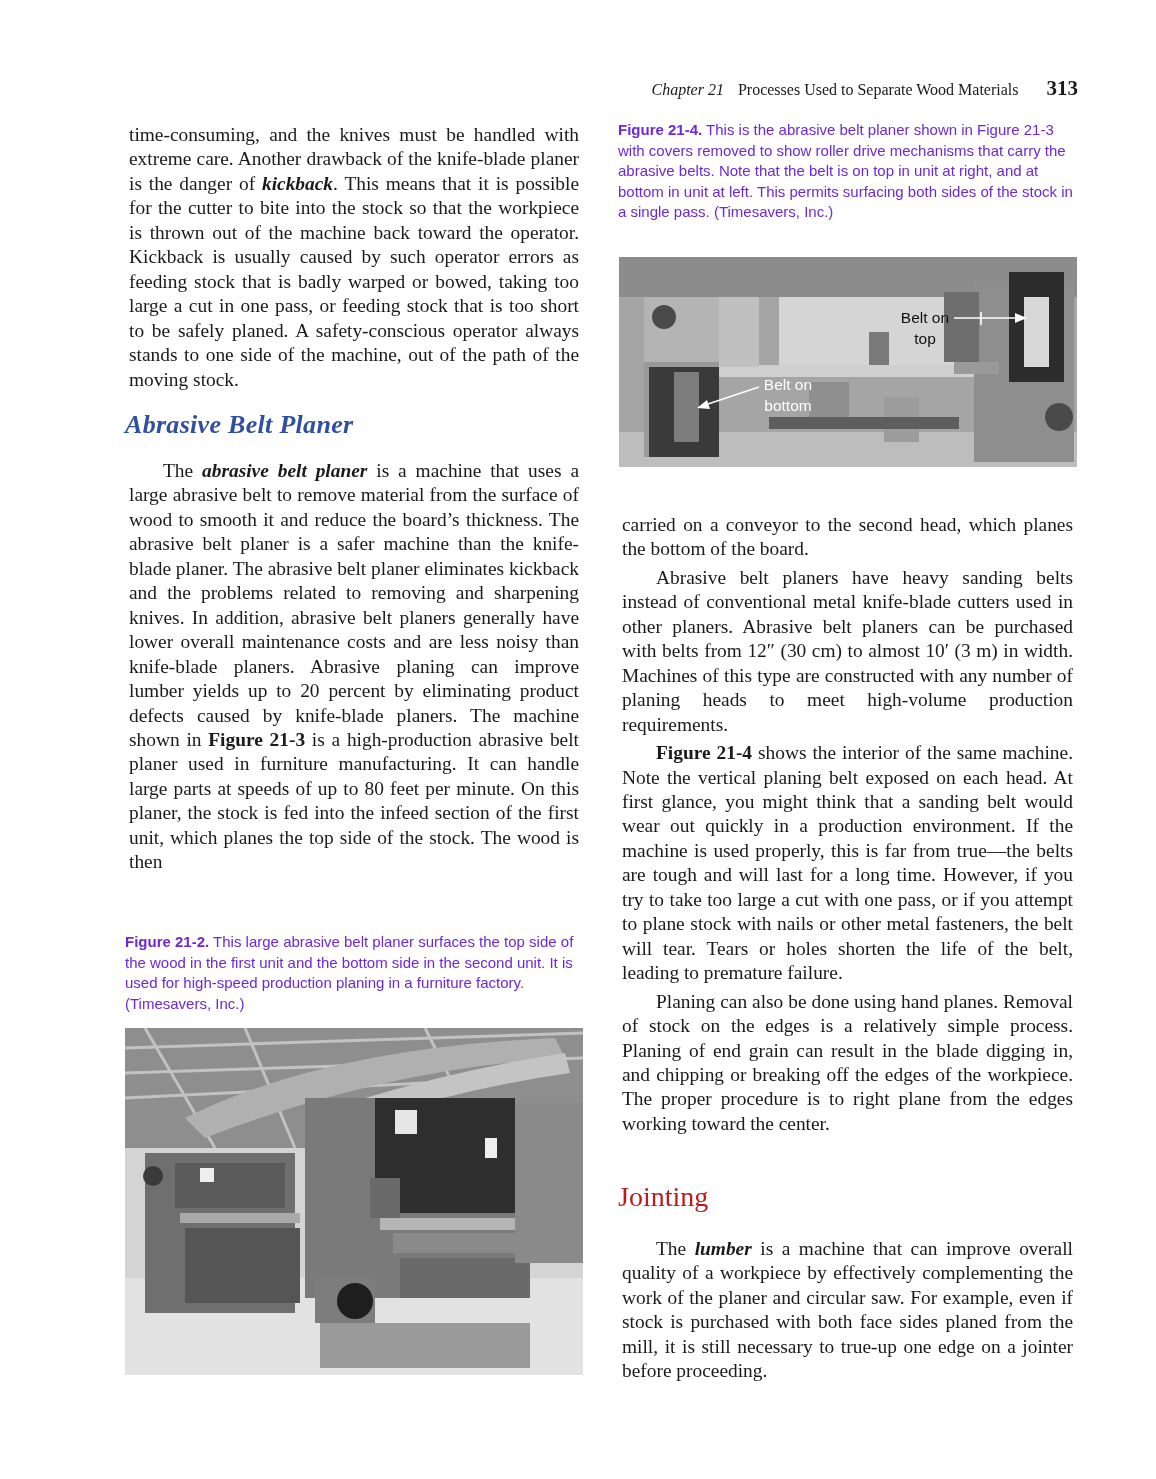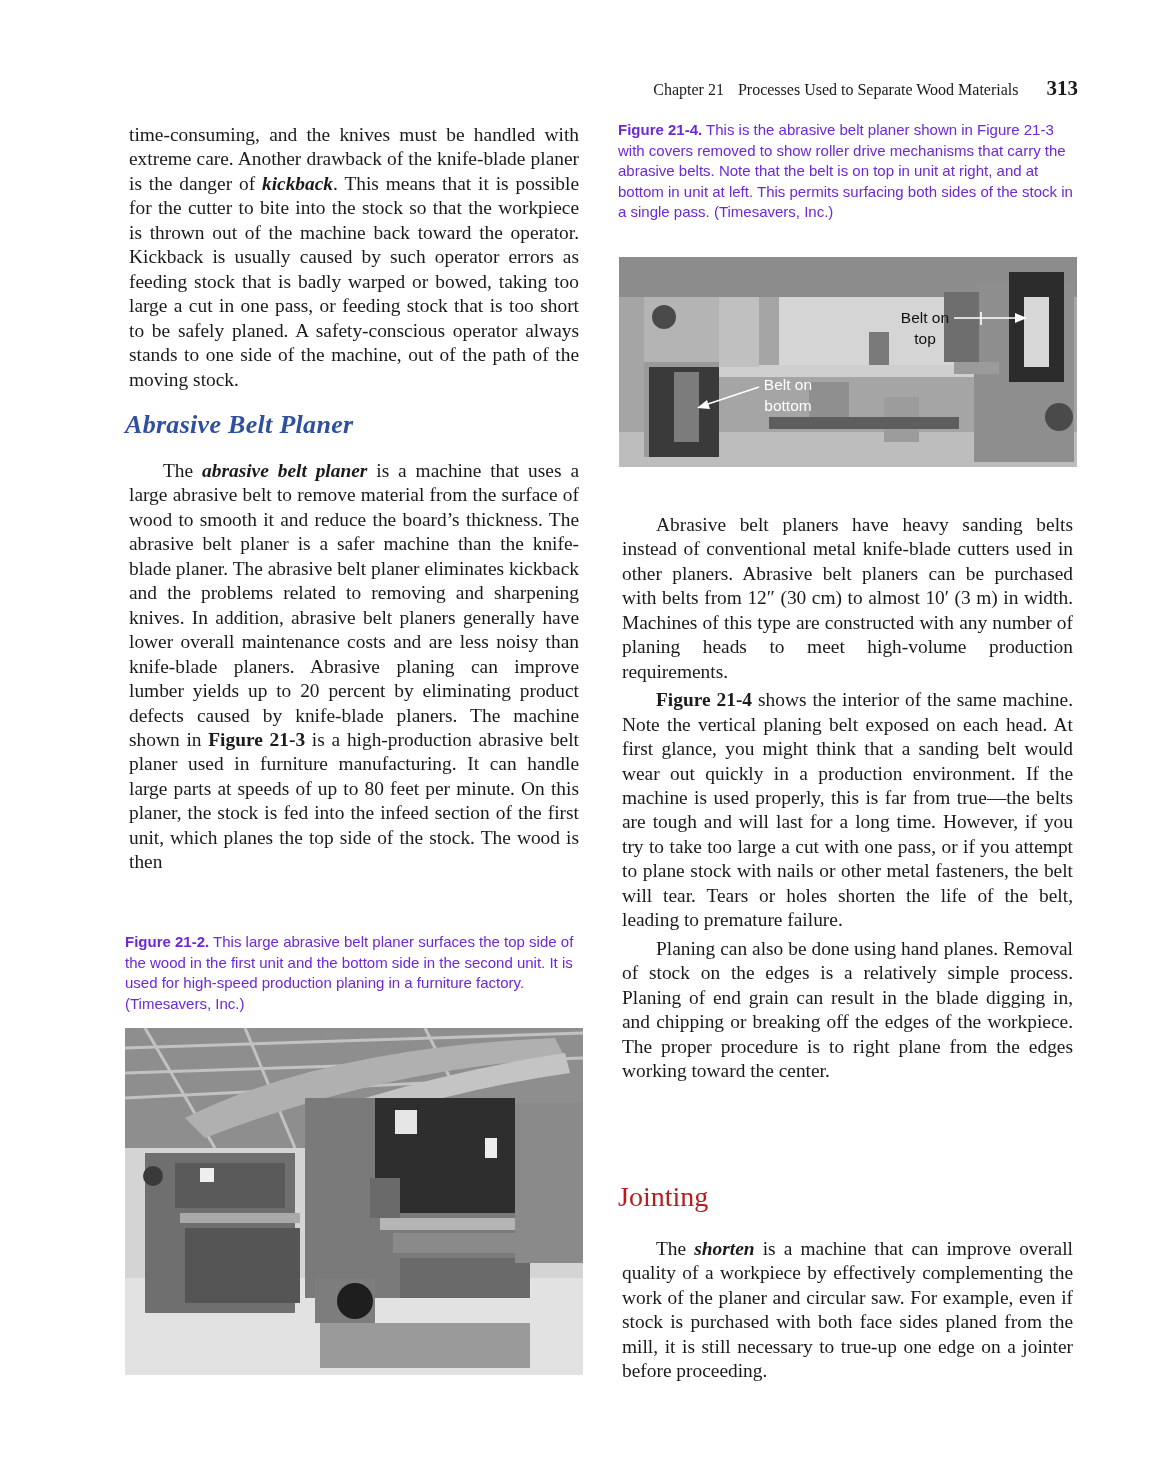--- a/index.html
+++ b/index.html
@@ -1,21 +1,21 @@
 <!DOCTYPE html>
 <html><head>
 <meta charset="utf-8">
 <style>
   html, body { margin:0; padding:0; background:#ffffff; }
   body { width:1156px; height:1479px; position:relative; overflow:hidden; color:#1a1a1a; }
   .serif { font-family: "Liberation Serif", "DejaVu Serif", serif; }
   .sans { font-family: "Liberation Sans", "DejaVu Sans", sans-serif; }
 
   .running-head { position:absolute; top:76px; left:560px; width:518px; text-align:right; font-size:16px; white-space:nowrap; }
-  .running-head .ch { margin-right:14px; }
+  .running-head .ch { font-style:italic; margin-right:14px; }
   .running-head .pg { font-weight:bold; margin-left:28px; font-size:21px; }
 
   .col { position:absolute; font-size:19.4px; line-height:24.45px; text-align:justify; }
   .col p { margin:4px; }
   .col p.indent { text-indent:34px; }
   .left-col { left:125px; width:458px; }
   .right-col { left:618px; width:459px; }
 
   .h2-blue { position:absolute; left:125px; top:410px; font-size:26px; font-style:italic; font-weight:bold; color:#2f4fa0; letter-spacing:0.3px; }
   .h1-black { position:absolute; left:618px; top:1181px; font-size:28px; font-weight:normal; color:#b91c1c; }
@@ -131,22 +131,23 @@
     <div>Belt on</div>
     <div>top</div>
   </div>
   <div class="callout" style="left:130px; top:117px; width:78px; color:#ffffff;">
     <div>Belt on</div>
     <div>bottom</div>
   </div>
 </div>
 
 <div class="col right-col serif" style="top:509px;">
+  <p>carried on a conveyor to the second head, which planes the bottom of the board.</p>
   <p class="indent">Abrasive belt planers have heavy sanding belts instead of conventional metal knife-blade cutters used in other planers. Abrasive belt planers can be purchased with belts from 12″ (30 cm) to almost 10′ (3 m) in width. Machines of this type are constructed with any number of planing heads to meet high-volume production requirements.</p>
   <p class="indent"><b>Figure 21-4</b><span> shows the interior of the same machine. Note the vertical planing belt exposed on each head. At first glance, you might think that a sanding belt would wear out quickly in a production environment. If the machine is used properly, this is far from true—the belts are tough and will last for a long time. However, if you try to take too large a cut with one pass, or if you attempt to plane stock with nails or other metal fasteners, the belt will tear. Tears or holes shorten the life of the belt, leading to premature failure.</span></p>
   <p class="indent">Planing can also be done using hand planes. Removal of stock on the edges is a relatively simple process. Planing of end grain can result in the blade digging in, and chipping or breaking off the edges of the workpiece. The proper procedure is to right plane from the edges working toward the center.</p>
 </div>
 
 <div class="h1-black serif">Jointing</div>
 
 <div class="col right-col serif" style="top:1233px;">
-  <p class="indent"><span>The </span><b><i>shorten</i></b><span> is a machine that can improve overall quality of a workpiece by effectively complementing the work of the planer and circular saw. For example, even if stock is purchased with both face sides planed from the mill, it is still necessary to true-up one edge on a jointer before proceeding.</span></p>
+  <p class="indent"><span>The </span><b><i>lumber</i></b><span> is a machine that can improve overall quality of a workpiece by effectively complementing the work of the planer and circular saw. For example, even if stock is purchased with both face sides planed from the mill, it is still necessary to true-up one edge on a jointer before proceeding.</span></p>
 </div>
 
 </body></html>

